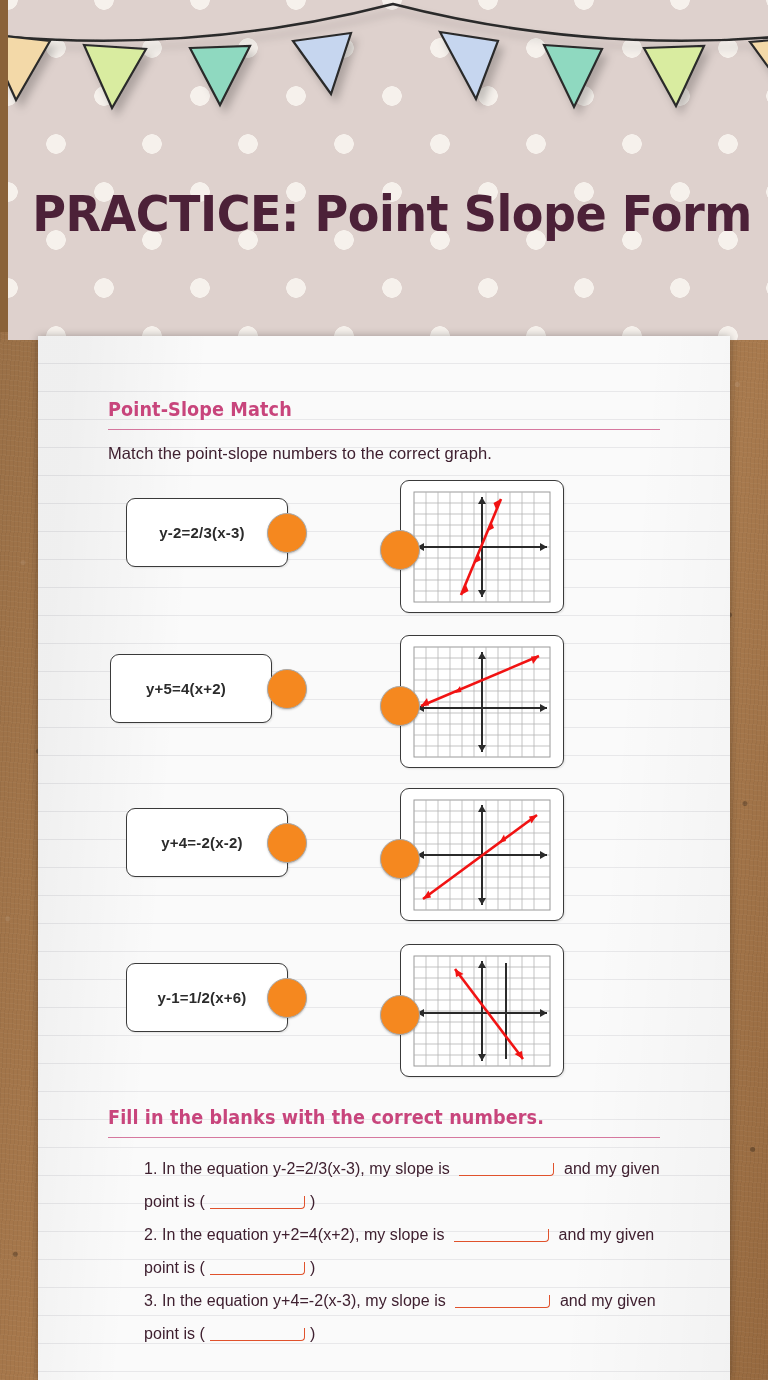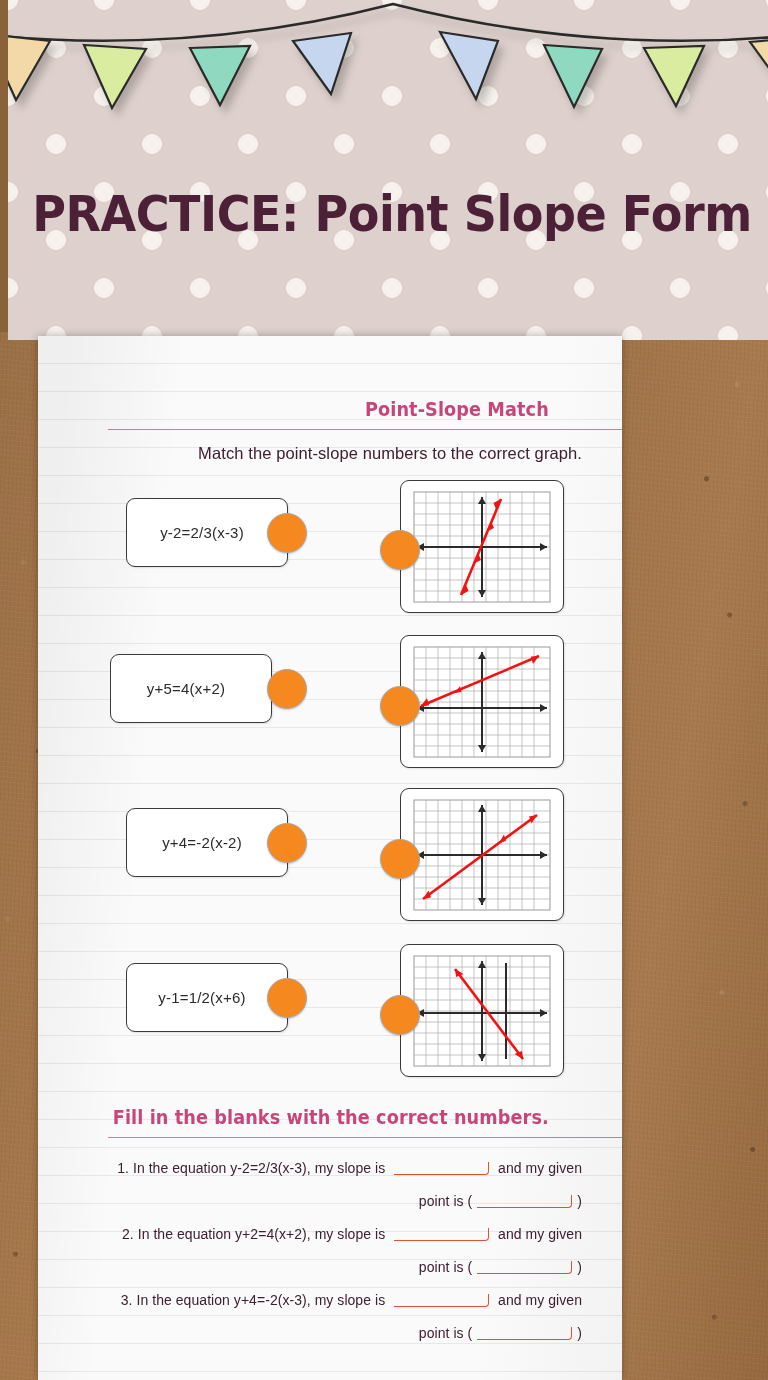--- a/index.html
+++ b/index.html
@@ -56,29 +56,28 @@
     font-family:"DejaVu Sans", sans-serif;
     font-weight:bold;
     font-size:49px;
     letter-spacing:-.5px;
     color:#4c2138;
     transform:scaleX(.94);
   }
 
   
   #paper {
-    position:absolute; left:38px; top:336px; width:584px; height:1044px;
+    position:absolute; left:38px; top:336px; width:692px; height:1044px;
     background-color:#fafafa;
     background-image:repeating-linear-gradient(
         to bottom,
         #fafafa 0 27px,
         #e8e8ea 27px 28px);
     box-shadow:0 0 8px rgba(0,0,0,.28);
     overflow:hidden;
-    text-align:right;
   }
   #paper::before{
     content:""; position:absolute; inset:0;
     background:linear-gradient(95deg, rgba(0,0,0,.045) 0 5%, rgba(255,255,255,0) 22%, rgba(255,255,255,0) 78%, rgba(0,0,0,.03) 100%);
     pointer-events:none;
   }
   #sheet { position:relative; padding:62px 40px 0 70px; }
 
   
   .sec-title{
@@ -104,20 +103,21 @@
 
   .eq-card{
     position:absolute;
     width:162px; height:69px;
     background:#ffffff;
     border:1.4px solid #3a3a3a;
     border-radius:9px;
     display:flex; align-items:center; justify-content:center;
     font-size:15px; color:#2b2b2b; letter-spacing:.2px;
     box-shadow:1px 1px 2px rgba(0,0,0,.10);
+    font-weight:bold;
   }
   .eq-text{ padding-right:10px; }
 
   .dot{
     position:absolute;
     width:40px; height:40px; border-radius:50%;
     background:#f5881f;
     border:1.6px solid #a8a8a8;
     box-shadow:0 1px 2px rgba(0,0,0,.18);
   }
@@ -129,22 +129,23 @@
     border:1.6px solid #3a3a3a;
     border-radius:9px;
     box-shadow:1px 1px 2px rgba(0,0,0,.10);
     display:flex; align-items:center; justify-content:center;
   }
   .graph-card svg{ display:block; }
 
   
   #fill{ margin-top:14px; }
   .q{
-    font-size:14px; color:#3f2030; line-height:33px;
+    font-size:16px; color:#3f2030; line-height:33px;
     letter-spacing:.05px;
+    margin-left:36px;
   }
   .blank{
     display:inline-block;
     width:95px; height:1px;
     border-bottom:1.6px solid #e0522c;
     border-right:1.6px solid #e0522c;
     border-bottom-right-radius:4px;
     height:13px;
     vertical-align:-2px;
     margin:0 5px;

